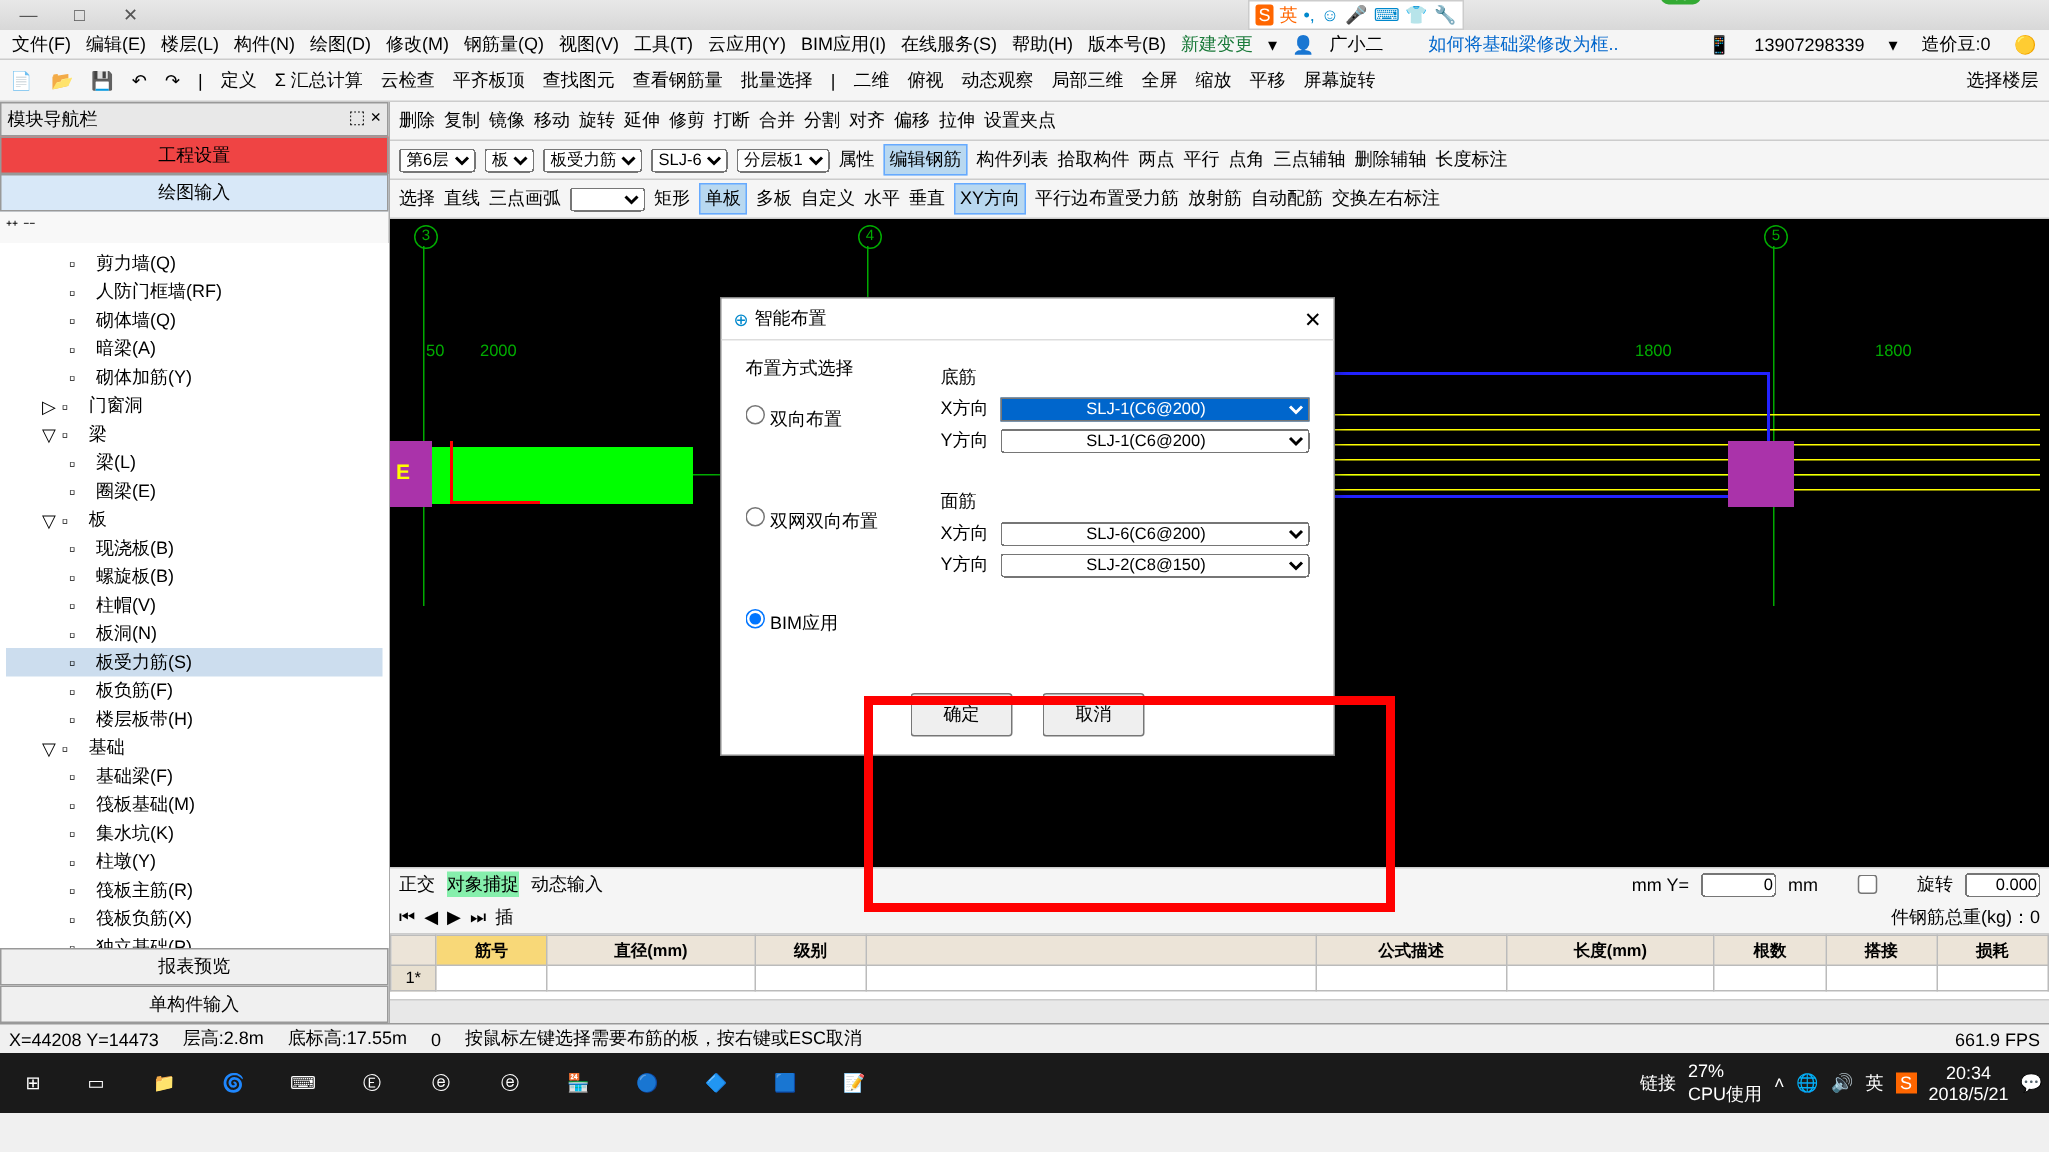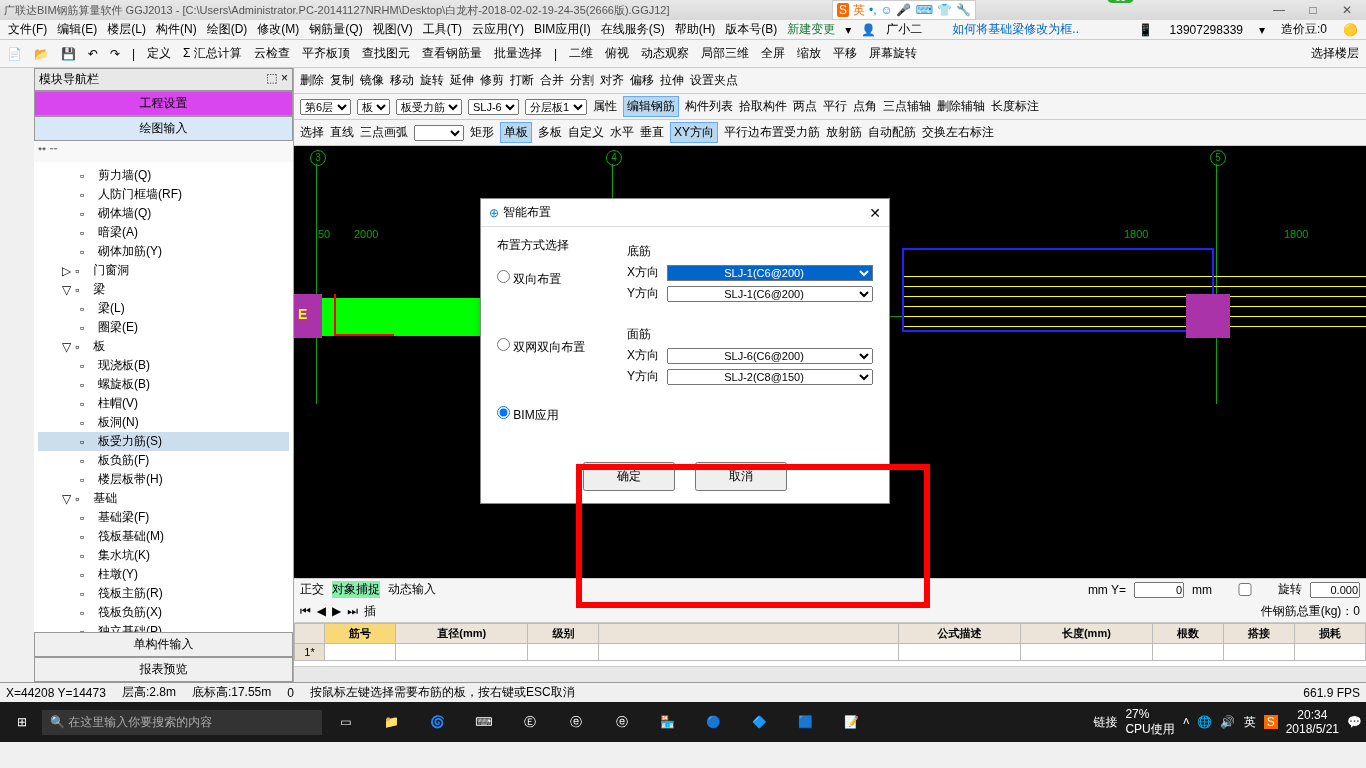--- a/index.html
+++ b/index.html
@@ -12,24 +12,24 @@
 
 .menubar { height: 20px; background: #f5f5f5; display: flex; align-items: center; padding: 0 4px; gap: 2px; border-bottom: 1px solid #ccc; }
 .menubar span { padding: 2px 4px; cursor: pointer; }
 .menubar .newbuild { color: #1a7a3a; }
 .menubar .helplink { color: #0066cc; }
 .menubar .right { margin-left: auto; display: flex; gap: 8px; align-items: center; }
 
 .toolbar { height: 28px; background: #f5f5f5; display: flex; align-items: center; padding: 0 4px; gap: 6px; border-bottom: 1px solid #ccc; font-size: 11px; }
 .toolbar span { cursor: pointer; padding: 2px 3px; white-space: nowrap; }
 
-.main { display: flex; height: 614px; padding-left: 34px; }
+.main { display: flex; height: 614px; }
 .sidebar { width: 260px; border-right: 1px solid #aaa; background: #f8f8f8; display: flex; flex-direction: column; }
 .sidebar-header { background: #e8e8e8; border: 1px solid #999; padding: 2px 4px; display: flex; justify-content: space-between; }
-.sidebar-tab { background: #d946ef; border: 1px solid #999; text-align: center; padding: 3px; }
+.sidebar-tab { background: #ef4444; border: 1px solid #999; text-align: center; padding: 3px; }
 .sidebar-tab.sel { background: #d8e8f8; }
 .sidebar-toolbar { padding: 2px 4px; }
 .tree { flex: 1; overflow: auto; background: #fff; padding: 4px; }
 .tree-item { padding: 1px 2px; display: flex; align-items: center; gap: 4px; cursor: pointer; }
 .tree-item.sel { background: #cde; }
 .tree-item.l1 { padding-left: 24px; }
 .tree-item.l2 { padding-left: 42px; }
 .sidebar-footer { }
 .sidebar-footer div { border: 1px solid #999; text-align: center; padding: 3px; background: #f0f0f0; }
 
@@ -81,29 +81,28 @@
 .dialog-body { padding: 10px 16px; display: flex; gap: 20px; }
 .dialog-left { width: 110px; }
 .dialog-left label { display: block; margin: 16px 0; }
 .dialog-right { flex: 1; }
 .dialog-right .grp-title { margin: 6px 0 4px; }
 .dialog-right .field { display: flex; align-items: center; gap: 8px; margin: 4px 0; }
 .dialog-right select { flex: 1; font-size: 11px; text-align: center; }
 .dialog-right select.sel { background: #06c; color: #fff; }
 .dialog-right .chkrow { margin-top: 20px; display: flex; align-items: center; gap: 10px; }
 .dialog-foot { display: flex; justify-content: center; gap: 20px; padding: 12px; }
-.dialog-foot button { padding: 4px 32px; text-align: right; }
+.dialog-foot button { padding: 4px 20px; text-align: right; }
 
 .red-highlight { position: absolute; left: 576px; top: 464px; width: 354px; height: 144px; border: 6px solid #f00; z-index: 200; pointer-events: none; }
 </style>
 </head>
 <body>
 
 <div class="titlebar">
-  <span class="titlebar-text">广联达BIM钢筋算量软件 GGJ2013 - [C:\Users\Administrator.PC-20141127NRHM\Desktop\白龙村-2018-02-02-19-24-35(2666版).GGJ12]</span>
   <div class="titlebar-controls">
     <span>—</span>
     <span>□</span>
     <span>✕</span>
   </div>
 </div>
 <div class="ime-bar">
   <span style="background:#f60;color:#fff;padding:0 2px;border-radius:2px">S</span>
   <span>英</span>
   <span style="color:#08c">•,</span>
@@ -201,22 +200,22 @@
         <div class="tree-item l1">▽ <span style="width:14px;display:inline-block">▫</span> 基础</div>
         <div class="tree-item l2"> <span style="width:14px;display:inline-block">▫</span> 基础梁(F)</div>
         <div class="tree-item l2"> <span style="width:14px;display:inline-block">▫</span> 筏板基础(M)</div>
         <div class="tree-item l2"> <span style="width:14px;display:inline-block">▫</span> 集水坑(K)</div>
         <div class="tree-item l2"> <span style="width:14px;display:inline-block">▫</span> 柱墩(Y)</div>
         <div class="tree-item l2"> <span style="width:14px;display:inline-block">▫</span> 筏板主筋(R)</div>
         <div class="tree-item l2"> <span style="width:14px;display:inline-block">▫</span> 筏板负筋(X)</div>
         <div class="tree-item l2"> <span style="width:14px;display:inline-block">▫</span> 独立基础(P)</div>
       </div>
     <div class="sidebar-footer">
+      <div>报表预览</div>
       <div>单构件输入</div>
-      <div>报表预览</div>
     </div>
   </div>
 
   <div class="content">
 
     <div class="content-tool">
       <span>删除</span>
       <span>复制</span>
       <span>镜像</span>
       <span>移动</span>
@@ -355,21 +354,20 @@
   <span>X=44208 Y=14473</span>
   <span>层高:2.8m</span>
   <span>底标高:17.55m</span>
   <span>0</span>
   <span>按鼠标左键选择需要布筋的板，按右键或ESC取消</span>
   <span style="margin-left:auto">661.9 FPS</span>
 </div>
 
 <div class="taskbar">
   <div class="start">⊞</div>
-  <div class="search">🔍 <span>在这里输入你要搜索的内容</span></div>
   <div class="icons">
     <span>▭</span>
     <span>📁</span>
     <span>🌀</span>
     <span>⌨</span>
     <span>Ⓔ</span>
     <span>ⓔ</span>
     <span>ⓔ</span>
     <span>🏪</span>
     <span>🔵</span>

